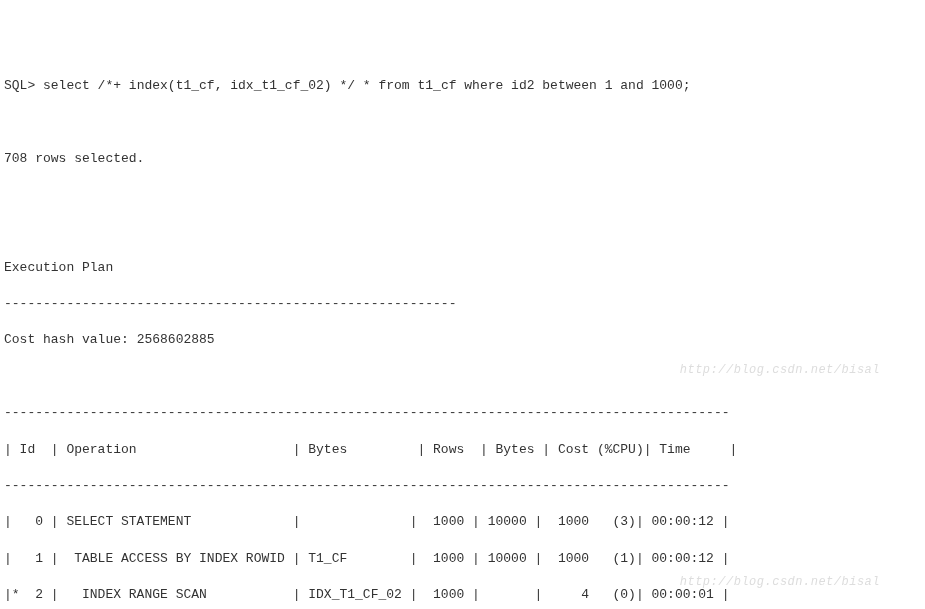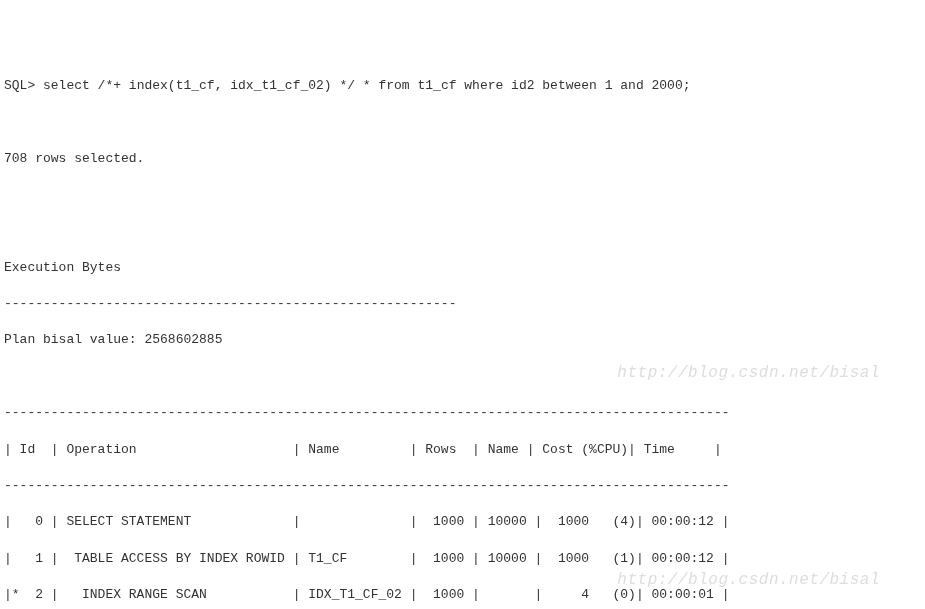--- a/index.html
+++ b/index.html
@@ -19,54 +19,54 @@
       width: 925px;
       height: 609px;
       overflow: hidden;
     }
     .line {
       white-space: pre;
     }
     .watermark {
       position: absolute;
       color: #dddddd;
-      font-size: 16px;
+      font-size: 12px;
       font-family: "Courier New", Courier, monospace;
       pointer-events: none;
       font-style: italic;
       letter-spacing: 0.5px;
       text-align: right;
     }
     .wm1 {
       top: 362px;
       right: 45px;
     }
     .wm2 {
       bottom: 18px;
       right: 45px;
     }
   </style>
 </head>
 <body>
 
 
 
-<div class="line"><span>SQL&gt; </span><span>select /*+ index(t1_cf, idx_t1_cf_02) */ * from t1_cf where id2 between 1 and 2000;</span></div>
+<div class="line"><span>SQL&gt; </span><span>select /*+ index(t1_cf, idx_t1_cf_02) */ * from t1_cf where id2 between 1 and 1000;</span></div>
 <div class="line"> </div>
 <div class="line">708 rows selected.</div>
 <div class="line"> </div>
 <div class="line"> </div>
-<div class="line">Execution Bytes</div>
+<div class="line">Execution Plan</div>
 <div class="line">----------------------------------------------------------</div>
-<div class="line"><span>Plan bisal value: </span><span>2568602885</span></div>
+<div class="line"><span>Cost hash value: </span><span>2568602885</span></div>
 <div class="line"> </div>
 <div class="line">---------------------------------------------------------------------------------------------</div>
-<div class="line">| Id  | Operation                    | Name         | Rows  | Name | Cost (%CPU)| Time     |</div>
+<div class="line">| Id  | Operation                    | Bytes         | Rows  | Bytes | Cost (%CPU)| Time     |</div>
 <div class="line">---------------------------------------------------------------------------------------------</div>
-<div class="line">|   0 | SELECT STATEMENT             |              |  1000 | 10000 |  1000   (4)| 00:00:12 |</div>
+<div class="line">|   0 | SELECT STATEMENT             |              |  1000 | 10000 |  1000   (3)| 00:00:12 |</div>
 <div class="line">|   1 |  TABLE ACCESS BY INDEX ROWID | T1_CF        |  1000 | 10000 |  1000   (1)| 00:00:12 |</div>
 <div class="line">|*  2 |   INDEX RANGE SCAN           | IDX_T1_CF_02 |  1000 |       |     4   (0)| 00:00:01 |</div>
 
 
 
 
 
 
 
 

